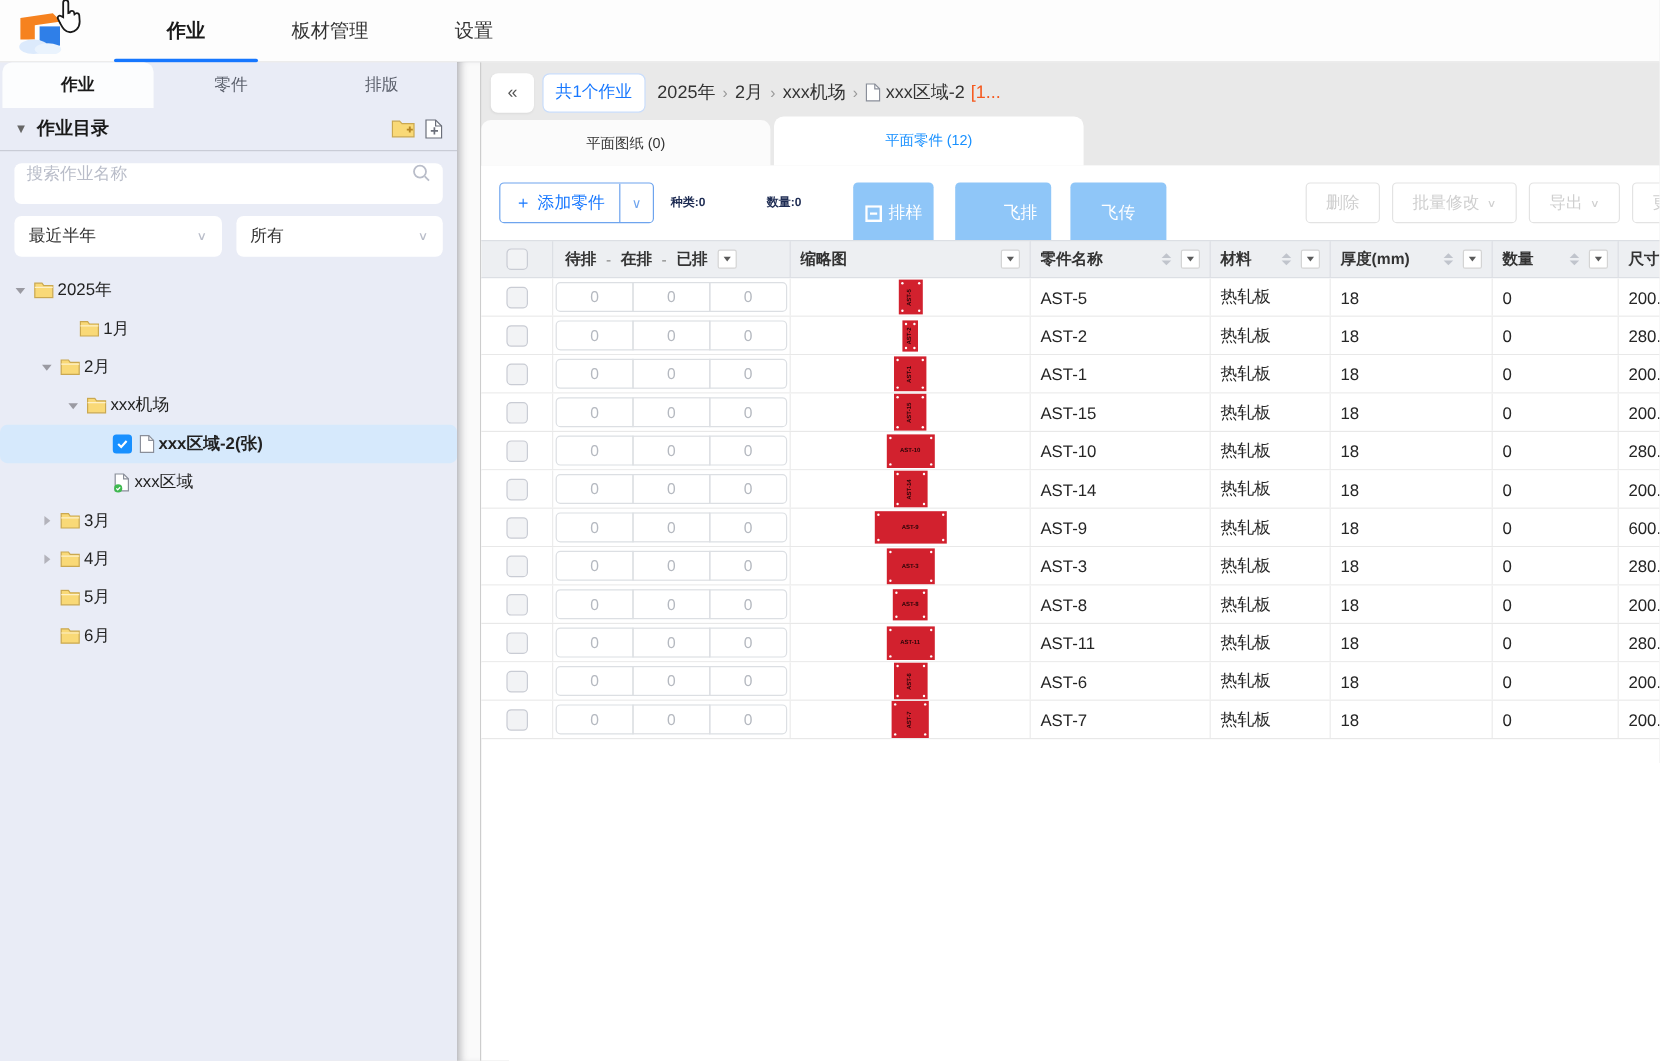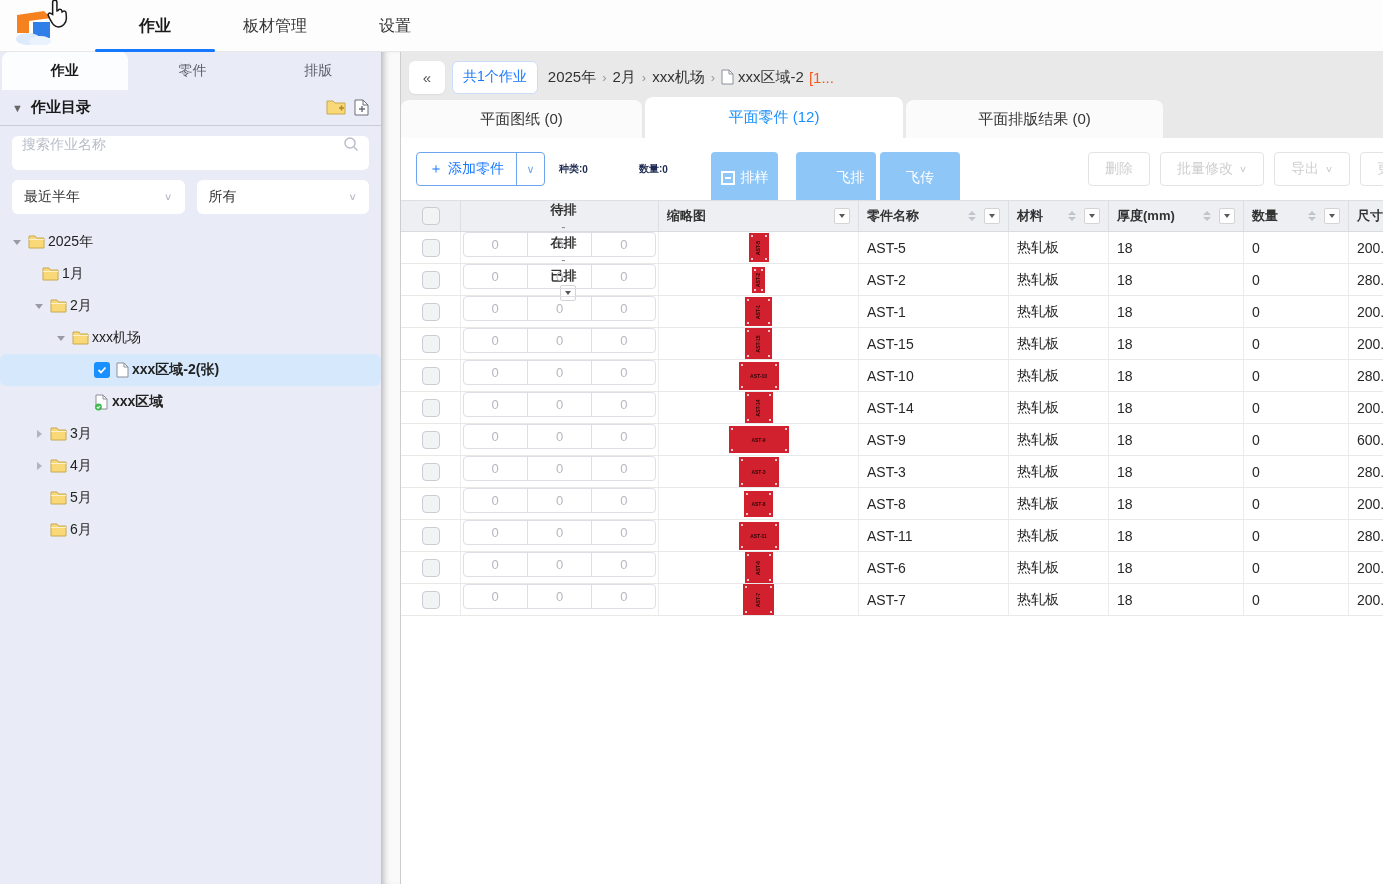--- a/index.html
+++ b/index.html
@@ -48,21 +48,21 @@
   
   .main { position:absolute; left:400px; top:52px; width:983px; height:832px; background:#e9e9e9; border-left:1px solid #cdcdcd; overflow:hidden; }
   .crumbrow { position:absolute; left:0; top:8px; height:34px; display:flex; align-items:center; }
   .btn-collapse { width:36px; height:33px; background:#fff; border:none; border-radius:6px; margin-left:8px; font-size:15px; color:#555; cursor:pointer; box-shadow:0 1px 2px rgba(0,0,0,.06); }
   .chip-count { height:33px; margin-left:7px; background:#fff; border:1px solid #c9ddfb; border-radius:6px; color:#1677ff; font-size:14px; display:flex; align-items:center; padding:0 10px; cursor:pointer; }
   .crumbs { display:flex; align-items:center; margin-left:10px; font-size:15px; color:#333; white-space:nowrap; }
   .crumbs .sep { color:#999; margin:0 6px; font-size:13px; }
   .crumbs .cic { display:inline-flex; margin-right:4px; }
   .crumbs .suffix { color:#f5591e; margin-left:5px; }
   .mtabs { position:absolute; left:0; top:48px; height:38px; display:flex; }
-  .mtab { height:38px; background:#fbfbfb; border-radius:8px 8px 0 0; display:flex; align-items:center; justify-content:center; font-size:15px; color:#333; cursor:pointer; margin-right:3px; }
+  .mtab { height:38px; background:#fbfbfb; border-radius:8px 8px 0 0; display:flex; align-items:center; justify-content:center; font-size:12px; color:#333; cursor:pointer; margin-right:3px; }
   .mtab.t0 { width:241px; }
   .mtab.t1 { width:258px; }
   .mtab.t2 { width:257px; }
   .mtab.active { background:#fff; color:#1890ff; height:41px; margin-top:-3px; }
   .content { position:absolute; left:0; top:86px; width:983px; height:746px; background:#fff; }
 
   
   .tbar { position:absolute; left:0; top:0; width:983px; height:62px; background:#fff; }
   .addbtn { position:absolute; left:15px; top:14px; height:34px; display:flex; border:1px solid #6ea4ee; border-radius:4px; background:#fff; overflow:hidden; cursor:pointer; }
   .addbtn .amain { display:flex; align-items:center; padding:0 12px; color:#1677ff; font-size:14px; gap:5px; }
@@ -76,21 +76,21 @@
   .ghost-btn { height:34px; background:#fff; border:1px solid #e3e3e3; border-radius:4px; color:#cfcfcf; font-size:14px; padding:0 16px; display:flex; align-items:center; gap:6px; cursor:default; font-family:inherit; white-space:nowrap; }
   .ghost-btn .gch { font-size:11px; transform:scaleY(.8); }
 
   
   .tbl { position:absolute; left:0; top:62px; width:1000px; }
   .thead { display:flex; height:32px; background:#edeff2; border-top:1px solid #dcdfe4; border-bottom:1px solid #d8dbe0; font-size:13px; font-weight:bold; color:#333; }
   .th { display:flex; align-items:center; border-right:1px solid #dcdfe4; padding:0 8px; }
   .row { display:flex; height:32px; border-bottom:1px solid #e8e8e8; background:#fff; }
   .cell { display:flex; align-items:center; border-right:1px solid #ececec; padding:0 8px; font-size:14px; color:#262626; overflow:hidden; }
   .c-cb { width:60px; justify-content:center; }
-  .c-counts { width:198px; padding:0 2px;flex-direction:column; }
+  .c-counts { width:198px; padding:0 2px; }
   .c-thumb { width:200px; justify-content:center; padding:0; }
   .c-name { width:150px; }
   .c-mat { width:100px; }
   .c-thk { width:135px; }
   .c-qty { width:105px; }
   .c-size { width:52px; border-right:none; }
   .hcb,.rowcb { width:18px; height:18px; background:#f2f3f5; border:1px solid #c9ccd4; border-radius:4px; cursor:pointer; }
   .cgroup { display:flex; width:194px; height:25px; }
   .cbox { flex:1; border:1px solid #dcdfe3; margin-left:-1px; display:flex; align-items:center; justify-content:center; font-size:13px; color:#b5b9c0; }
   .cbox:first-child { margin-left:0; border-radius:4px 0 0 4px; }
@@ -176,21 +176,21 @@
           <i></i>
         </span>
         <span class="ticon">
           <svg width="17" height="14" viewBox="0 0 17 14">
             <path d="M1 1h6l1.5 2H16v10H1z" fill="#f9d977" stroke="#caa850"></path>
             <path d="M1 4.5h15" stroke="#fdf0c8" stroke-width="1"></path>
           </svg>
         </span>
         <span>2025年</span>
       </div>
-      <div class="trow" style="padding-left: 24px;">
+      <div class="trow" style="padding-left: 48px;">
         <span class="caret none"></span>
         <span class="ticon">
           <svg width="17" height="14" viewBox="0 0 17 14">
             <path d="M1 1h6l1.5 2H16v10H1z" fill="#f9d977" stroke="#caa850"></path>
             <path d="M1 4.5h15" stroke="#fdf0c8" stroke-width="1"></path>
           </svg>
         </span>
         <span>1月</span>
       </div>
       <div class="trow" style="padding-left: 32px;">
@@ -225,21 +225,21 @@
           </svg>
         </span>
         <span class="ticon">
           <svg width="13" height="16" viewBox="0 0 13 16">
             <path d="M1 1h7l4 4v10H1z" fill="#fff" stroke="#8a8f9a"></path>
             <path d="M8 1v4h4" fill="none" stroke="#8a8f9a"></path>
           </svg>
         </span>
         <span>xxx区域-2(张)</span>
       </div>
-      <div class="trow" style="padding-left: 76px; font-weight: bold;">
+      <div class="trow" style="padding-left: 76px;">
         <span class="caret none"></span>
         <span class="ticon">
           <svg width="15" height="17" viewBox="0 0 15 17">
             <path d="M2 1h7l4 4v10H2z" fill="#fff" stroke="#8a8f9a"></path>
             <path d="M9 1v4h4" fill="none" stroke="#8a8f9a"></path>
             <circle cx="4.5" cy="13" r="3.4" fill="#3fb950"></circle>
             <path d="M2.9 13l1.2 1.2 2-2.2" stroke="#fff" stroke-width="1.1" fill="none"></path>
           </svg>
         </span>
         <span>xxx区域</span>
@@ -310,21 +310,20 @@
             <path d="M8 1v4h4" fill="none" stroke="#8a8f9a"></path>
           </svg>
         </span>
         <span>xxx区域-2</span>
         <span class="suffix">[1...</span>
       </div>
   </div>
   <div class="mtabs" id="mtabs">
       <div class="mtab t0">平面图纸  (0)</div>
       <div class="mtab t1 active">平面零件  (12)</div>
-      <div class="mtab t2">平面排版结果  (0)</div>
     </div>
 
   <div class="content">
 
     <div class="tbar">
       <div class="addbtn">
         <span class="amain">
           <span>＋</span>
           <span>添加零件</span>
         </span>
@@ -342,21 +341,21 @@
       <button class="act-btn" style="left:310px;width:67px;">
         <svg width="14" height="14" viewBox="0 0 14 14">
             <rect x="1" y="1" width="12" height="12" fill="none" stroke="#fff" stroke-width="2"></rect>
             <path d="M4 7h6" stroke="#fff" stroke-width="2"></path>
           </svg>
         <span>排样</span>
       </button>
       <button class="act-btn" style="left:395px;width:80px;padding-left:29px;">
           <span>飞排</span>
         </button>
-      <button class="act-btn" style="left:479px;width:80px;">
+      <button class="act-btn" style="left:491px;width:80px;">
           <span>飞传</span>
         </button>
       <div class="ghosts" id="ghosts">
           <button class="ghost-btn">
             <span>删除</span>
           </button>
           <button class="ghost-btn">
             <span>批量修改</span>
             <span class="gch">∨</span>
           </button>

